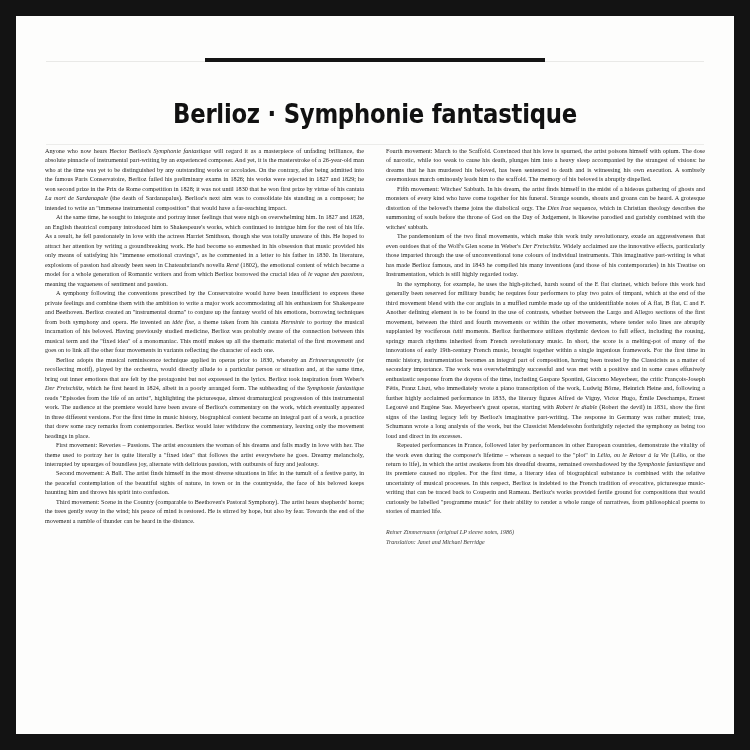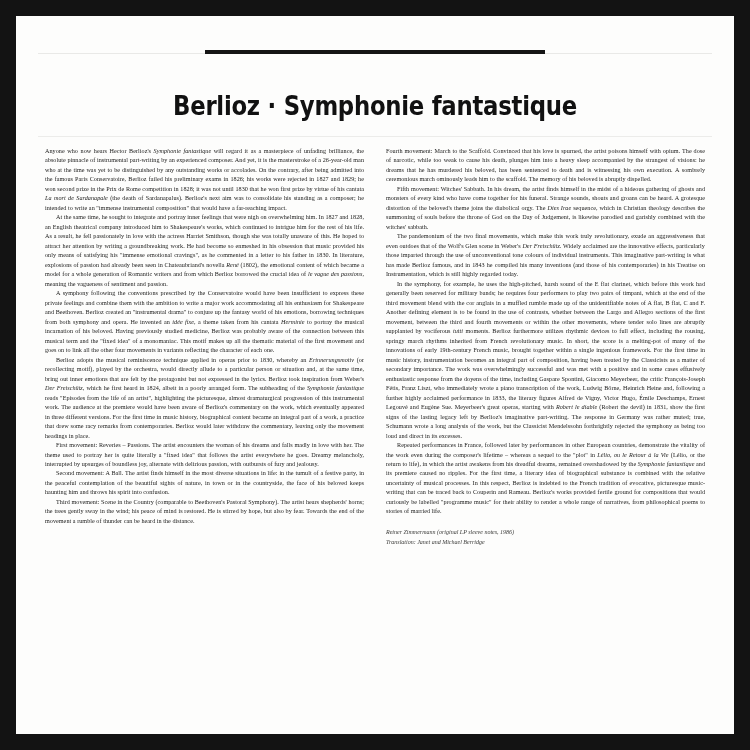--- a/index.html
+++ b/index.html
@@ -15,21 +15,21 @@
   }
 
   .page {
     position: absolute;
     left: 16px;
     top: 16px;
     width: 718px;
     height: 718px;
     background: #fdfdfc;
     box-sizing: border-box;
-    padding: 8px;
+    padding: 16px;
     overflow: hidden;
   }
 
   
   .masthead {
     position: relative;
     height: 116px;
   }
 
   .rule-top {

